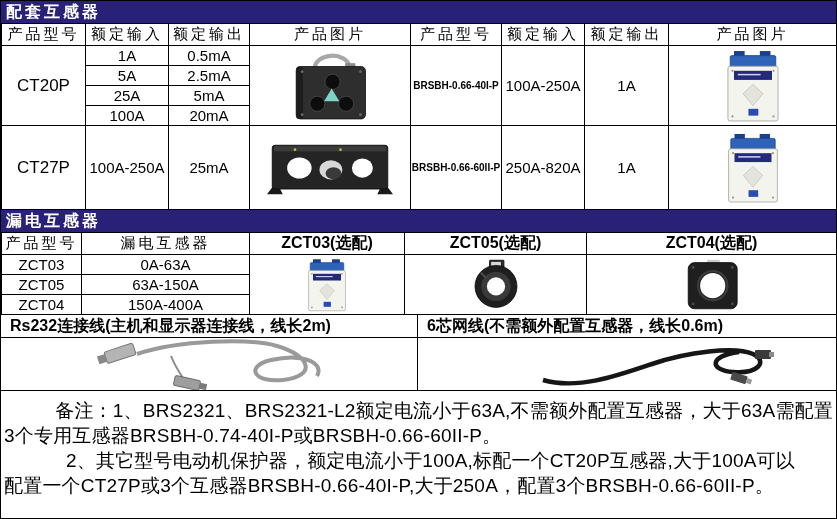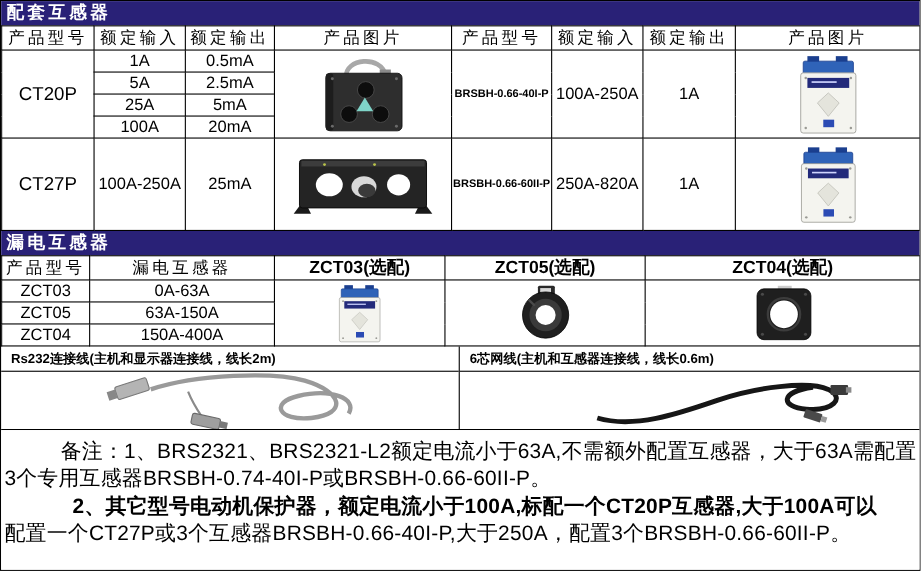--- a/index.html
+++ b/index.html
@@ -24,28 +24,28 @@
   .model{font-size:17px;}
   .model-sm{font-size:10px;font-weight:bold;letter-spacing:0;}
   .zct-head{font-weight:bold;font-size:16px;letter-spacing:0;font-family:"Liberation Sans",sans-serif;}
   .imgcell svg{display:block;margin:0 auto;}
   .cables{flex:0 0 75px;display:flex;border-bottom:1px solid #000;}
   .cable-cell{box-sizing:border-box;display:flex;flex-direction:column;}
   .cable-cell.left{width:417px;border-right:1px solid #000;}
   .cable-cell.right{width:418px;flex:1;}
   .cable-label{
     height:23px;flex:0 0 23px;border-bottom:1px solid #000;box-sizing:border-box;
-    font-size:12px;font-weight:600;line-height:22px;text-align:left;padding-left:9px;
+    font-size:16px;font-weight:600;line-height:22px;text-align:left;padding-left:9px;
     white-space:nowrap;
   }
   .cable-img{flex:1;display:flex;align-items:center;justify-content:center;}
   .notes{flex:1;box-sizing:border-box;padding:7px 3px 0 3px;background:#fff;}
   .note-line{font-size:19px;line-height:25px;white-space:nowrap;letter-spacing:0.2px;}
   .note-line.l1{text-indent:6px;text-align:right;}
-  .note-line.l3{text-indent:62px;font-weight:bold;}
+  .note-line.l3{text-indent:62px;}
   .defs{position:absolute;width:0;height:0;overflow:hidden;}
 </style>
 </head>
 <body>
 
 <svg class="defs" aria-hidden="true">
   <defs>
     <symbol id="sym-ct20p" viewBox="0 0 120 90">
       <path d="M42,26 C40,6 80,2 84,24" fill="none" stroke="#a8a8a8" stroke-width="5"></path>
       <rect x="78" y="18" width="12" height="8" fill="#8b8b8b"></rect>
@@ -261,21 +261,21 @@
   <div class="cables">
     <div class="cable-cell left">
       <div class="cable-label">Rs232连接线(主机和显示器连接线，线长2m)</div>
       <div class="cable-img">
         <svg width="300" height="52">
             <use href="#sym-rs232"></use>
           </svg>
       </div>
     </div>
     <div class="cable-cell right">
-      <div class="cable-label">6芯网线(主机和互感器连接线，线长0.6m)</div>
+      <div class="cable-label">6芯网线(不需额外配置互感器，线长0.6m)</div>
       <div class="cable-img">
         <svg width="300" height="52">
             <use href="#sym-netcable"></use>
           </svg>
       </div>
     </div>
   </div>
 
   <div class="notes">
     <div class="note-line l1">备注：1、BRS2321、BRS2321-L2额定电流小于63A,不需额外配置互感器，大于63A需配置</div>

